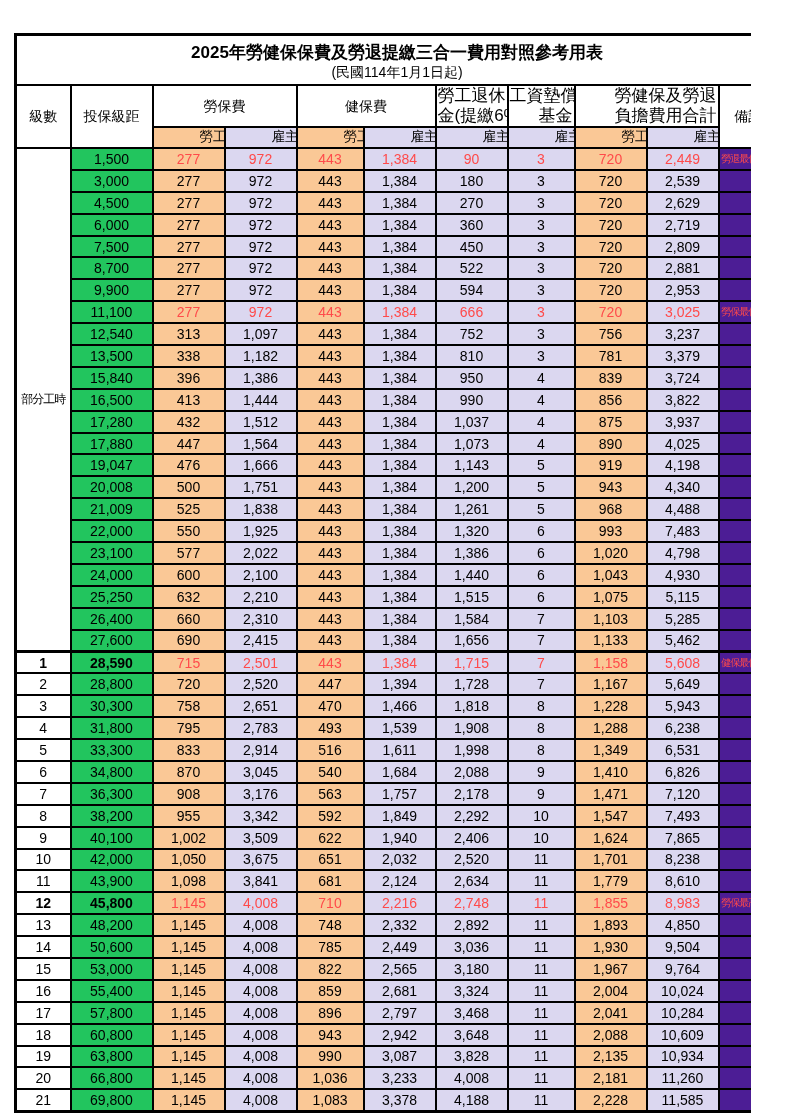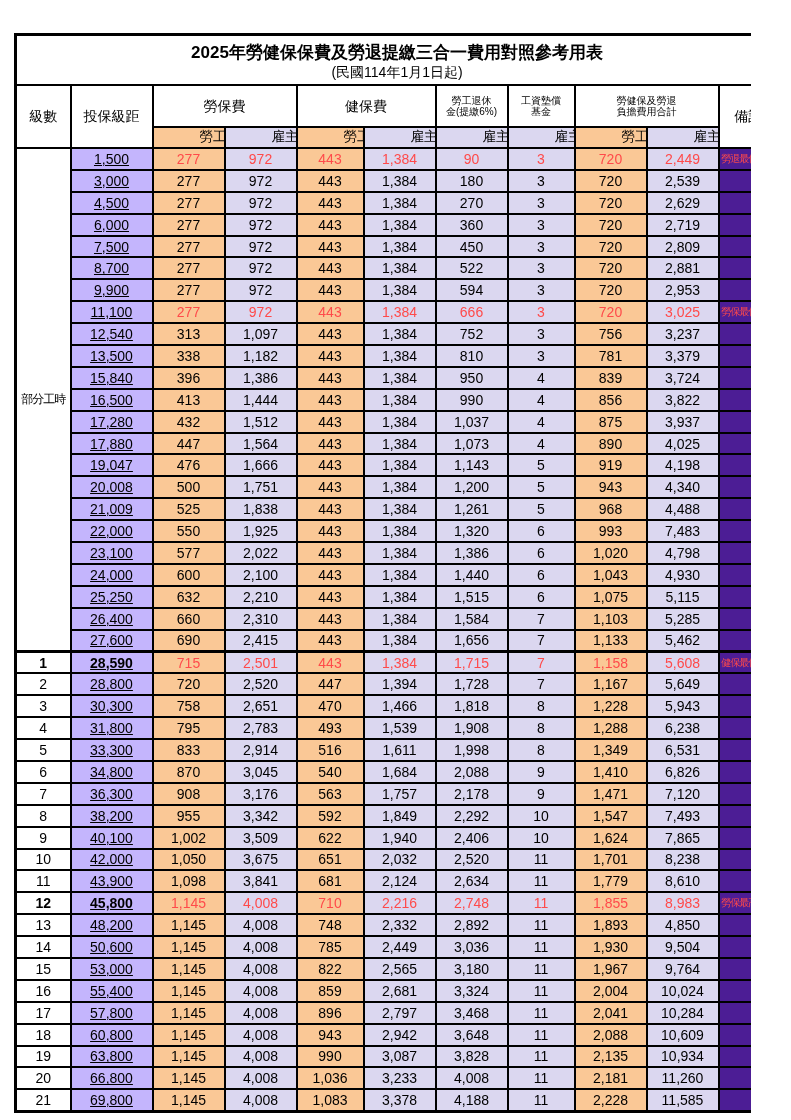--- a/index.html
+++ b/index.html
@@ -28,29 +28,29 @@
     padding: 0 1px;
     font-weight: normal;
     overflow: hidden;
     white-space: nowrap;
   }
   tr.title-row th { height: 48px; border-bottom: 2px solid #000; }
   .title { font-size: 17px; font-weight: bold; line-height: 1.5; }
   .subtitle { font-size: 14px; font-weight: normal; line-height: 1.1; }
   thead tr.h1, thead tr.h2, thead tr.h3 { height: 21px; }
   thead th { font-size: 14px; line-height: 1.05; }
-  thead th.two-line div { font-size: 10px; line-height: 1.15; }
+  thead th.two-line div { font-size: 17px; line-height: 1.15; text-align: right; }
   thead th.sub { font-size: 13.5px; padding-left: 46px; }
   .c-emp { background: #FAC896; }
   .c-er  { background: #DBD7F0; }
   tbody tr { height: 21.9px; }
   tbody td { font-size: 14px; }
   td.level-cell { font-size: 14px; background: #fff; }
   td.part-time { font-size: 12px; letter-spacing: -1px; padding: 0; }
-  td.bracket-cell { font-size: 14px; background: #c4b5fd; text-decoration: underline; }
+  td.bracket-cell { font-size: 14px; background: #22c55e; }
   td.note-cell { font-size: 10px; font-weight: bold; color: #FF4A4A; background: #4c1d95; letter-spacing: -1px; }
   tr.highlight td.val { color: #FF4A4A; }
   tr.bold-bracket td.bracket-cell, tr.bold-bracket td.level-cell { font-weight: bold; }
   tr.section-start td { border-top: 3px solid #000; }
 </style>
 </head>
 <body>
 
 <div class="page">
   <table class="premium">

